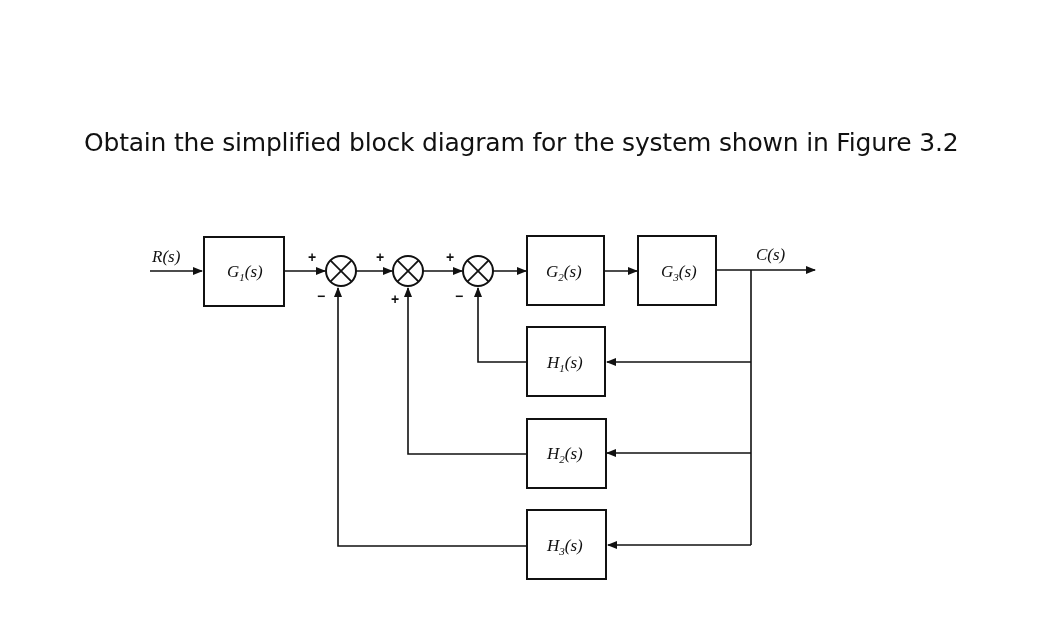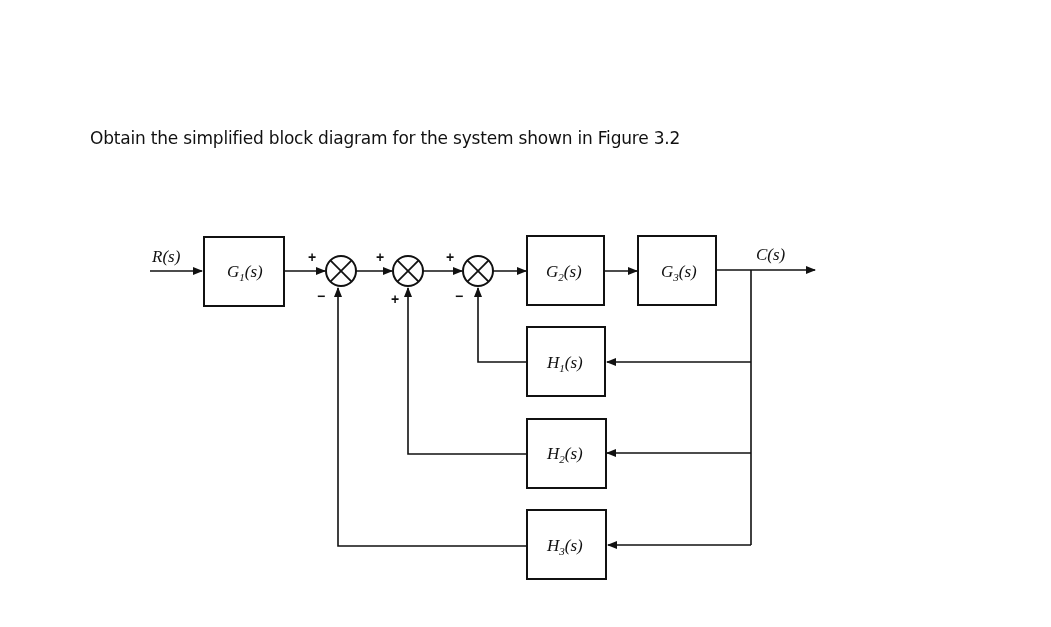--- a/index.html
+++ b/index.html
@@ -1,17 +1,17 @@
 <!DOCTYPE html>
 <html><head>
 <meta charset="utf-8">
 <style>
   html, body { margin:0; padding:0; background:#ffffff; }
   body { width:1051px; height:627px; position:relative; overflow:hidden; font-family:"Liberation Sans", sans-serif; }
-  .question { position:absolute; left:90px; top:128px; font-family:"DejaVu Sans", sans-serif; font-size:17px; color:#111111; white-space:nowrap; letter-spacing:-0.2px; }
+  .question { position:absolute; left:84px; top:128px; font-family:"DejaVu Sans", sans-serif; font-size:25px; color:#111111; white-space:nowrap; letter-spacing:-0.2px; }
   svg { position:absolute; left:0; top:0; }
   .blk { fill:#ffffff; stroke:#111; stroke-width:2; }
   .wire { fill:none; stroke:#111; stroke-width:1.6; }
   .lbl { font-family:"Liberation Serif", serif; font-style:italic; font-size:17px; fill:#111; }
   .sub { font-size:11px; }
   .sign { font-family:"Liberation Sans", sans-serif; font-size:14px; font-weight:bold; fill:#111; }
   .sumc { fill:#fff; stroke:#111; stroke-width:2; }
   .x { stroke:#111; stroke-width:1.8; }
 </style>
 </head>

